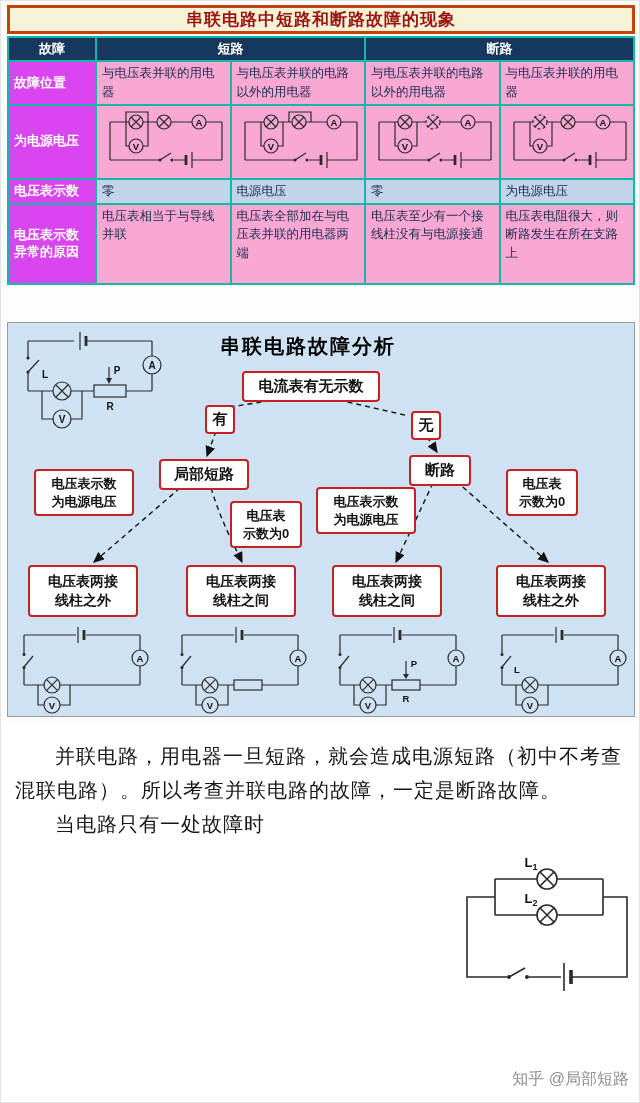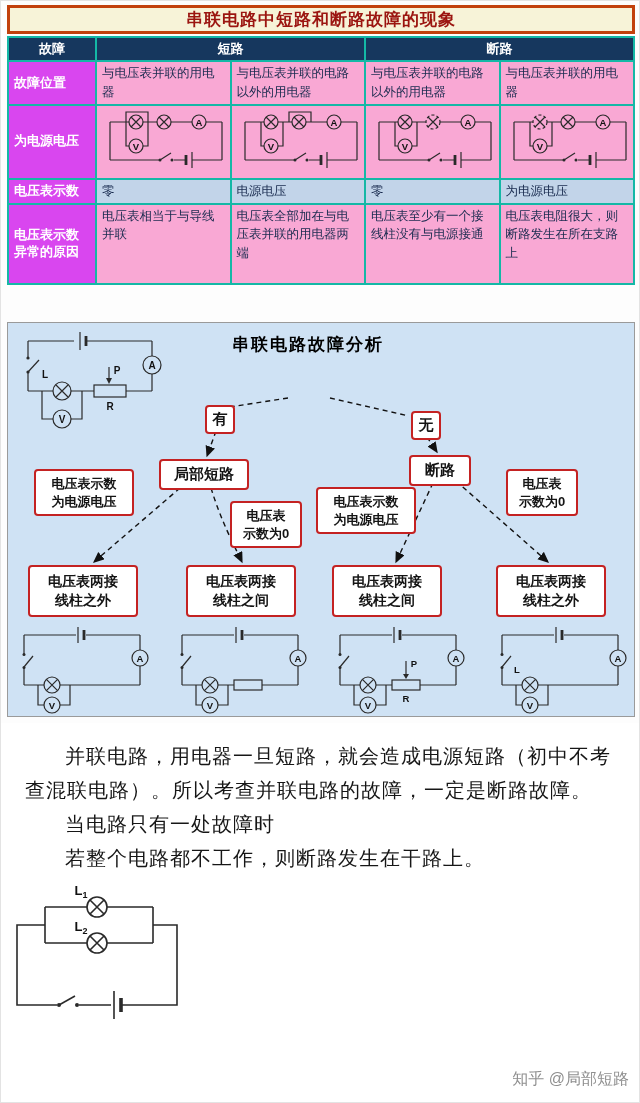--- a/index.html
+++ b/index.html
@@ -16,32 +16,32 @@
   .lbl{background:#d946ef;color:#fff;font-size:13px;font-weight:bold;text-align:left;
        vertical-align:middle;line-height:1.3;}
   .cell{font-size:12.5px;color:#182a4e;vertical-align:top;text-align:left;line-height:1.5;}
   tr.lightr td.cell{background:#f9a8d4;}
   tr.midr td.cell{background:#c2d4e9;}
   .diagcell{text-align:center;vertical-align:middle;padding:1px;}
   
   .flow{position:absolute;top:321px;left:6px;width:628px;height:395px;background:#cfe2f4;
         border:1px solid #9a9a9a;box-sizing:border-box;}
   .flow-title{position:absolute;left:160px;top:10px;width:280px;text-align:center;
-              font-size:17px;font-weight:bold;color:#000;letter-spacing:2px;}
+              font-size:20px;font-weight:bold;color:#000;letter-spacing:2px;}
   .fnode{position:absolute;background:#fff;border:2px solid #c42222;border-radius:4px;
          font-weight:bold;color:#141414;text-align:center;box-sizing:border-box;}
   .fnode span{display:block;line-height:1.35;}
   .arrows{position:absolute;left:0;top:0;}
   .fc{position:absolute;}
   
   .notes{position:absolute;top:722px;left:0;width:640px;height:381px;background:#fff;color:#161616;
          font-family:"Liberation Serif","DejaVu Serif",serif;}
-  .notes p{margin:0;padding:0 24px;font-size:20px;line-height:1.7;text-indent:2em;letter-spacing:1px;}
+  .notes p{margin:0;padding:0 14px;font-size:20px;line-height:1.7;text-indent:2em;letter-spacing:1px;}
   .notes .p1{padding-top:16px;}
-  .pcirc{margin-top:6px;text-align:left;}
+  .pcirc{margin-top:12px;text-align:right;}
   .watermark{position:absolute;right:12px;bottom:14px;font-size:16px;color:#8f8f8f;
              font-family:"Liberation Sans","DejaVu Sans",sans-serif;}
   
   svg .wire{stroke:#2a2a2a;stroke-width:1.2;fill:none;}
   svg .thick{stroke:#2a2a2a;stroke-width:2.8;fill:none;}
   svg .ct{font-family:"Liberation Sans","DejaVu Sans",sans-serif;font-size:10px;font-weight:bold;fill:#111;}
   svg .cts{font-size:9.5px;}
   svg .dot{fill:#2a2a2a;stroke:none;}
   svg .broken{stroke-dasharray:3 2.2;}
 </style>
@@ -212,20 +212,21 @@
         <path class="wire" d="M28,64 V92 H39 M57,92 H68 V64"></path>
         <circle class="wire" cx="48" cy="92" r="9"></circle>
         <text class="ct" x="138" y="41.5" text-anchor="middle">A</text>
         <text class="ct" x="48" y="95.5" text-anchor="middle">V</text>
         <text class="ct" x="31" y="51" text-anchor="middle">L</text>
         <text class="ct" x="103" y="47" text-anchor="middle">P</text>
         <text class="ct" x="96" y="83" text-anchor="middle">R</text>
       </svg>
     </div>
 
+    <div class="fnode" style="left:234px;top:48px;width:138px;padding:4px 0;font-size:15px">电流表有无示数</div>
     <div class="fnode" style="left:197px;top:82px;width:30px;padding:3px 0;font-size:15px">有</div>
     <div class="fnode" style="left:403px;top:88px;width:30px;padding:3px 0;font-size:15px">无</div>
     <div class="fnode" style="left:151px;top:136px;width:90px;padding:4px 0;font-size:15px">局部短路</div>
     <div class="fnode" style="left:401px;top:132px;width:62px;padding:4px 0;font-size:15px">断路</div>
 
     <div class="fnode" style="left:26px;top:146px;width:100px;padding:4px 2px;font-size:13px">
       <span>电压表示数</span>
       <span>为电源电压</span>
     </div>
     <div class="fnode" style="left:222px;top:178px;width:72px;padding:4px 2px;font-size:13px">
@@ -335,21 +336,20 @@
         <text class="ct cts" x="27" y="50" text-anchor="middle">L</text>
         <text class="ct cts" x="128" y="38.5" text-anchor="middle">A</text>
         <text class="ct cts" x="40" y="85.5" text-anchor="middle">V</text>
       </svg>
     </div>
   </div>
 
   <div class="notes">
     <p class="p1">并联电路，用电器一旦短路，就会造成电源短路（初中不考查混联电路）。所以考查并联电路的故障，一定是断路故障。</p>
     <p>当电路只有一处故障时</p>
-    <p>若整个电路都不工作，则断路发生在干路上。</p>
 
     <div class="pcirc">
       <svg width="190" height="148" viewBox="0 0 190 148">
         <g>
           <path class="wire" style="stroke-width:1.6" d="M44,26 H86 M106,26 H152 M44,62 H86 M106,62 H152 M44,26 V62 M152,26 V62"></path>
           <circle class="wire" style="stroke-width:1.6" cx="96" cy="26" r="10"></circle>
             <path class="wire" style="stroke-width:1.6" d="M89,19 L103,33 M103,19 L89,33"></path>
           <circle class="wire" style="stroke-width:1.6" cx="96" cy="62" r="10"></circle>
             <path class="wire" style="stroke-width:1.6" d="M89,55 L103,69 M103,55 L89,69"></path>
           <path class="wire" style="stroke-width:1.6" d="M44,44 H16 V124 H56 M78,124 H110 M121,124 H176 V44 H152"></path>

